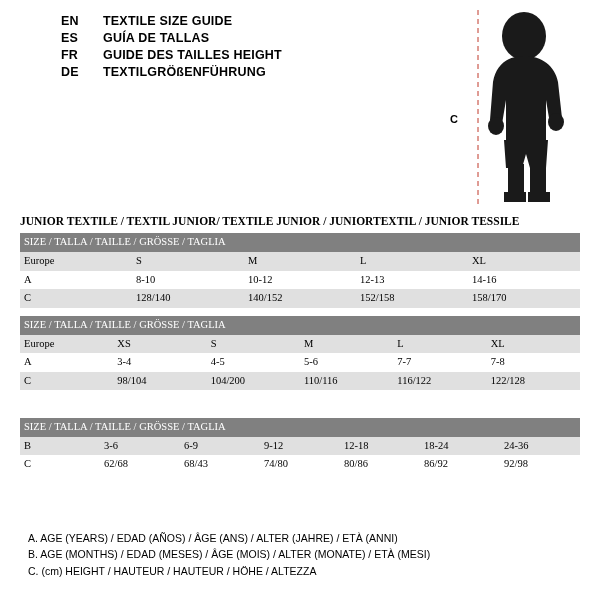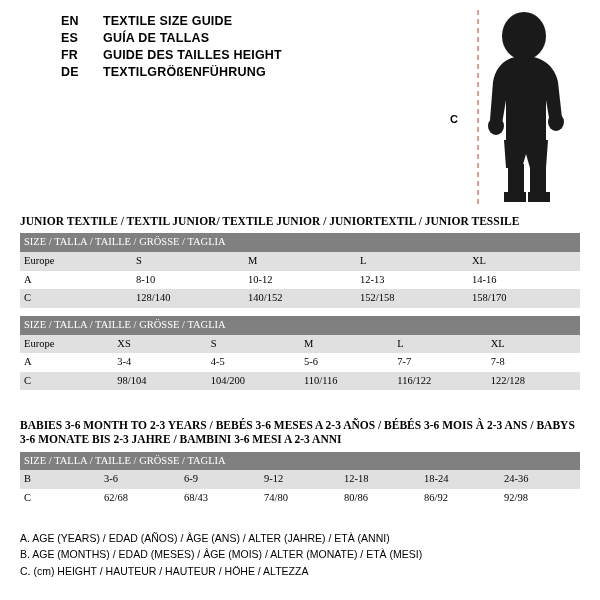--- a/index.html
+++ b/index.html
@@ -110,20 +110,21 @@
   
   .legend {
     position: absolute;
     left: 20px;
     width: 560px;
     font-size: 10.5px;
     line-height: 1.55;
   }
   .legend div {
     white-space: nowrap;
+    margin-left: 8px;
   }
 </style>
 </head>
 <body>
 
 <div class="page">
 
   <div class="header">
     <div class="header-row">
       <div class="header-lang">EN</div>
@@ -239,21 +240,20 @@
         <td>104/200</td>
         <td>110/116</td>
         <td>116/122</td>
         <td>122/128</td>
       </tr>
     </tbody>
       </table>
   </div>
 
   <div class="section" style="top: 418px;">
-    <div class="section-title">BABIES 3-6 MONTH TO 2-3 YEARS / BEBÉS 3-6 MESES A 2-3 AÑOS / BÉBÉS 3-6 MOIS À 2-3 ANS / BABYS 3-6 MONATE BIS 2-3 JAHRE / BAMBINI 3-6 MESI A 2-3 ANNI</div>
     <table class="size-table">
       <tbody>
           <tr class="head-row">
         <td colspan="7">SIZE / TALLA / TAILLE / GRÖSSE / TAGLIA</td>
       </tr>
       <tr class="band">
         <td class="col-label">B</td>
         <td>3-6</td>
         <td>6-9</td>
         <td>9-12</td>

